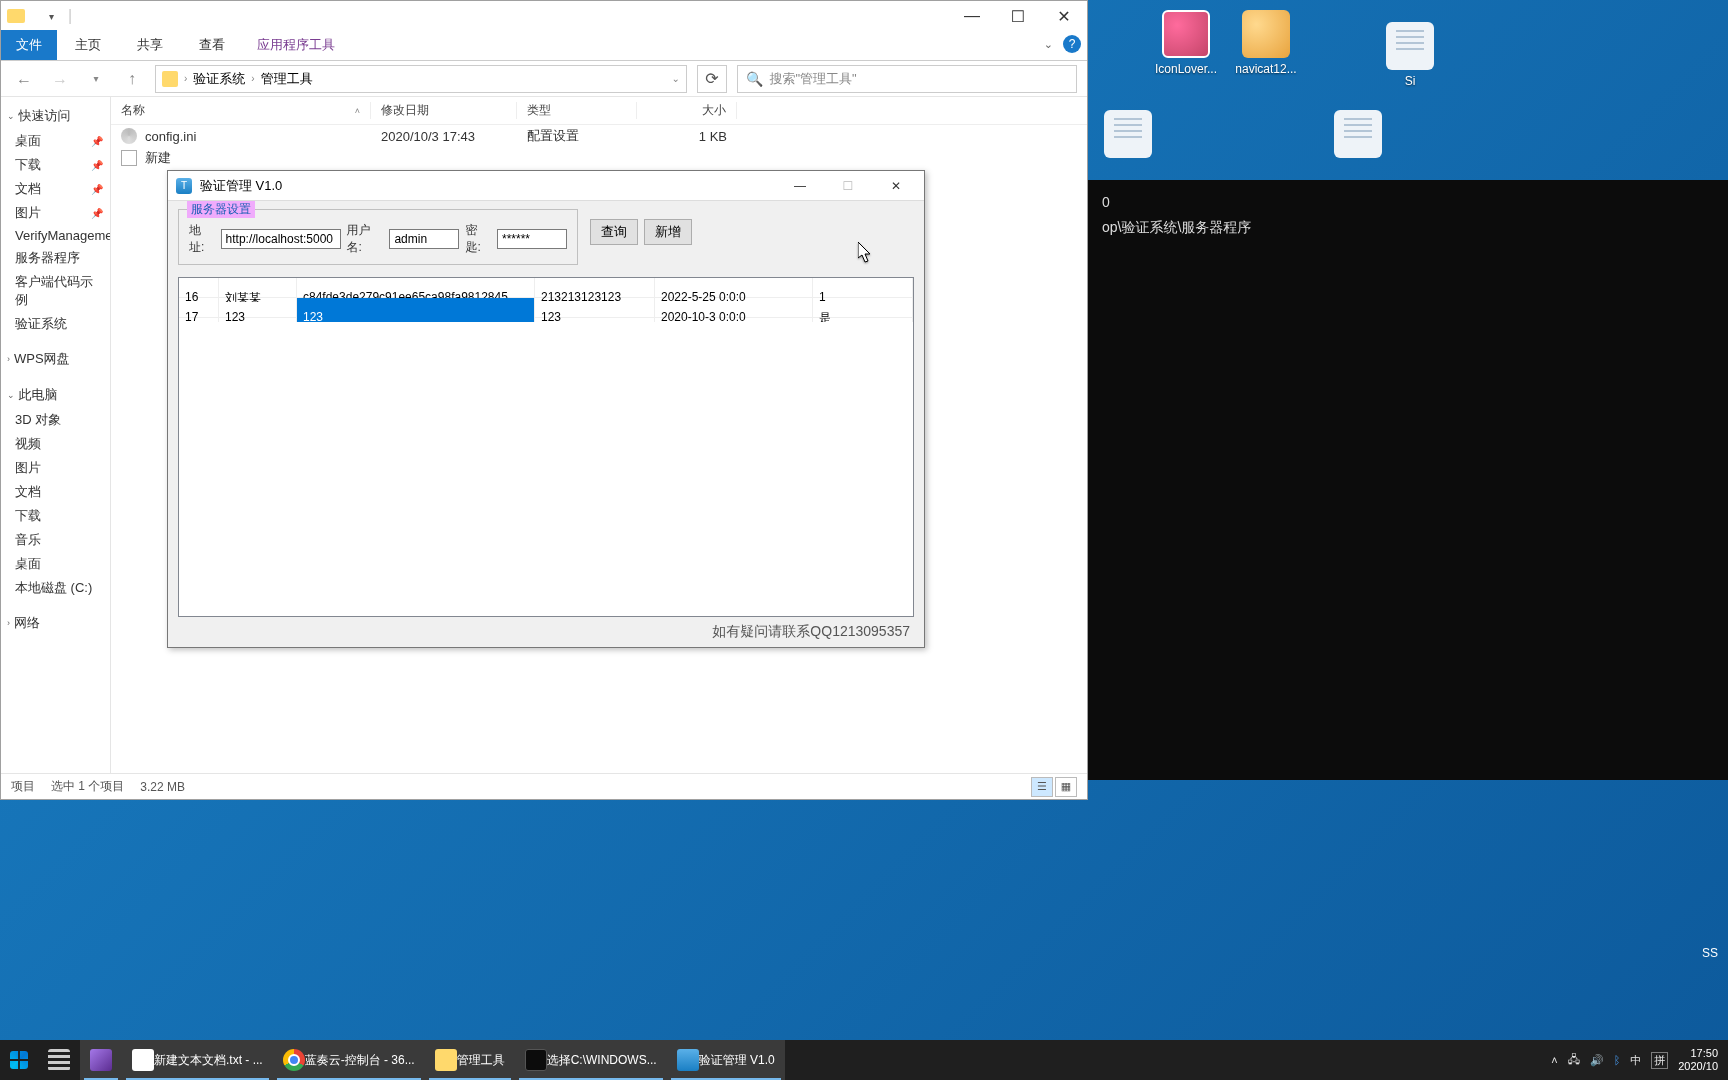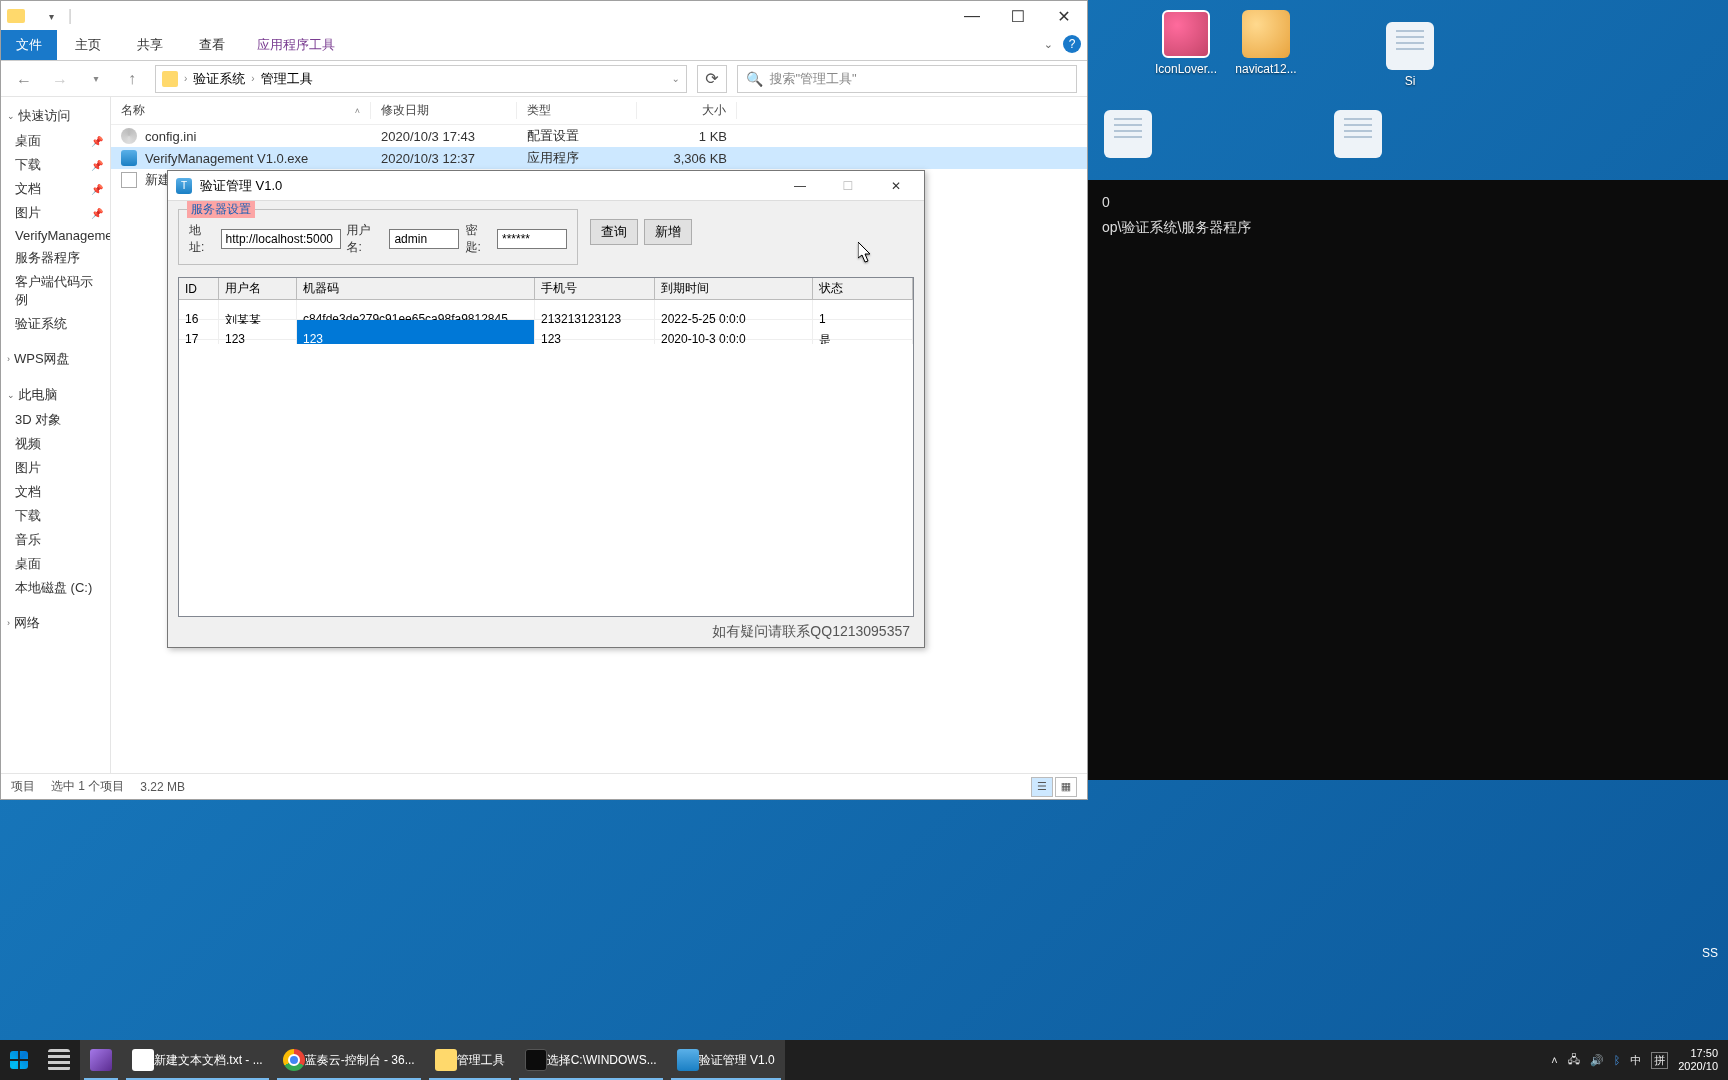--- a/index.html
+++ b/index.html
@@ -85,21 +85,21 @@
 
 .dlg { position: absolute; left: 167px; top: 170px; width: 758px; height: 478px; background: #f0f0f0; border: 1px solid #777; box-shadow: 2px 2px 6px rgba(0,0,0,.25); display: flex; flex-direction: column; }
 .dlg-title { height: 30px; background: #fff; display: flex; align-items: center; padding: 0 8px; gap: 8px; font-size: 13px; border-bottom: 1px solid #ddd; }
 .dlg-title .di { width: 16px; height: 16px; background: linear-gradient(#5ab0e8, #1a7fc4); border-radius: 3px; position: relative; }
 .dlg-title .di::after{content:"T"; position:absolute; inset:0; color:#fff; font-size:10px; text-align:center; line-height:16px;}
 .dlg-title .sp { flex: 1; }
 .dlg-wb { width: 40px; height: 28px; display: flex; align-items: center; justify-content: center; color: #333; font-size: 12px; }
 .dlg-body { flex: 1; padding: 4px 10px 6px; display: flex; flex-direction: column; }
 
 .srvgrp { border: 1px solid #c0c0c0; margin: 4px 0 8px; position: relative; padding: 12px 10px 8px; }
-.srvgrp .lg { position: absolute; top: -9px; left: 8px; background: #fca5a5; padding: 0 4px; font-size: 12px; color: #1a5fb4; }
+.srvgrp .lg { position: absolute; top: -9px; left: 8px; background: #f0abfc; padding: 0 4px; font-size: 12px; color: #1a5fb4; }
 .srvgrp-row { display: flex; align-items: center; gap: 6px; font-size: 12px; }
 .srvgrp-row label { color: #333; }
 .wf-input { height: 20px; border: 1px solid #7a7a7a; background: #fff; padding: 0 4px; font-size: 12px; font-family: inherit; }
 .in-addr { width: 120px; }
 .in-user { width: 70px; }
 .in-pass { width: 70px; }
 .qgrp { border: 1px solid #c0c0c0; position: relative; padding: 12px 10px 8px; flex: 1; }
 .qgrp .lg { position: absolute; top: -9px; left: 8px; background: #f0f0f0; padding: 0 4px; font-size: 12px; color: #1a9c5a; }
 .in-search { width: 100%; }
 .wf-btn { height: 26px; min-width: 46px; padding: 0 10px; background: #e1e1e1; border: 1px solid #adadad; font-size: 13px; font-family: inherit; }
@@ -321,29 +321,20 @@
         <div class="fl-rows">
           <div class="fl-row">
             <div class="cell cname">
                 <span class="ficon cfg"></span>
                 <span>config.ini</span>
               </div>
             <div class="cell cdate">2020/10/3 17:43</div>
             <div class="cell ctype">配置设置</div>
             <div class="cell csize" style="text-align:right">1 KB</div>
           </div>
-          <div class="fl-row sel">
-            <div class="cell cname">
-                <span class="ficon exe"></span>
-                <span>VerifyManagement V1.0.exe</span>
-              </div>
-            <div class="cell cdate">2020/10/3 12:37</div>
-            <div class="cell ctype">应用程序</div>
-            <div class="cell csize" style="text-align:right">3,306 KB</div>
-          </div>
           <div class="fl-row">
             <div class="cell cname">
                 <span class="ficon txt"></span>
                 <span>新建</span>
               </div>
           </div>
         </div>
       </div>
     </div>
 
@@ -380,28 +371,20 @@
             <input class="wf-input in-pass" value="******" style="">
           </div>
         </div>
         <div style="display:flex; gap:6px; padding-top:14px">
           <button class="wf-btn">查询</button>
           <button class="wf-btn">新增</button>
         </div>
       </div>
 
       <div class="grid" style="margin-top:4px">
-        <div class="grid-hdr">
-          <div class="gh g-id">ID</div>
-          <div class="gh g-user">用户名</div>
-          <div class="gh g-mc">机器码</div>
-          <div class="gh g-phone">手机号</div>
-          <div class="gh g-exp">到期时间</div>
-          <div class="gh g-st">状态</div>
-        </div>
         <div class="grid-row">
           <div class="gc g-id">16</div>
           <div class="gc g-user">刘某某</div>
           <div class="gc g-mc">c84fde3de279c91ee65ca98fa9812845</div>
           <div class="gc g-phone">213213123123</div>
           <div class="gc g-exp">2022-5-25 0:0:0</div>
           <div class="gc g-st">1</div>
         </div>
         <div class="grid-row sel">
           <div class="gc g-id">17</div>

